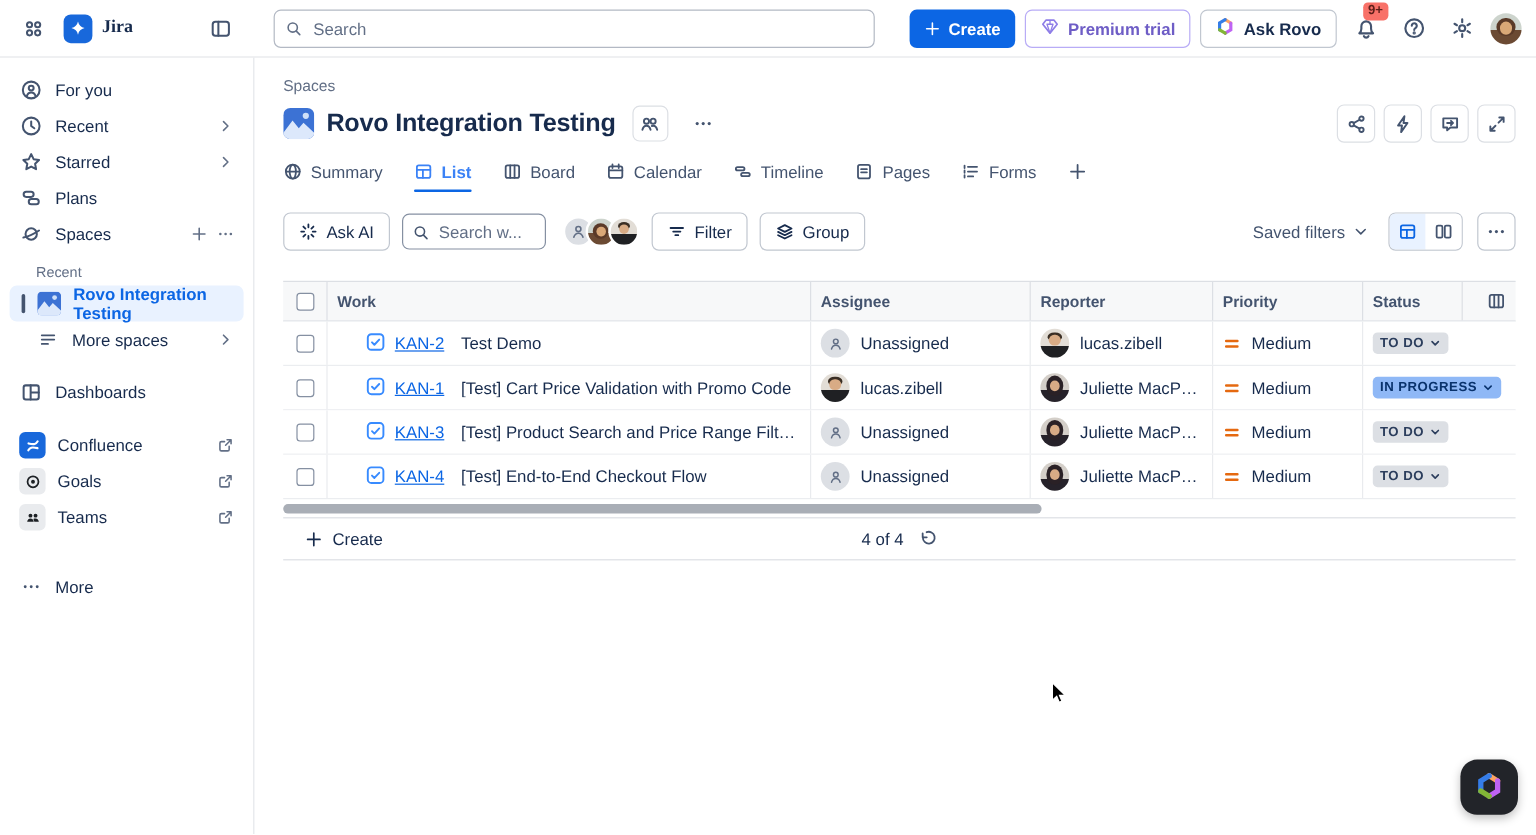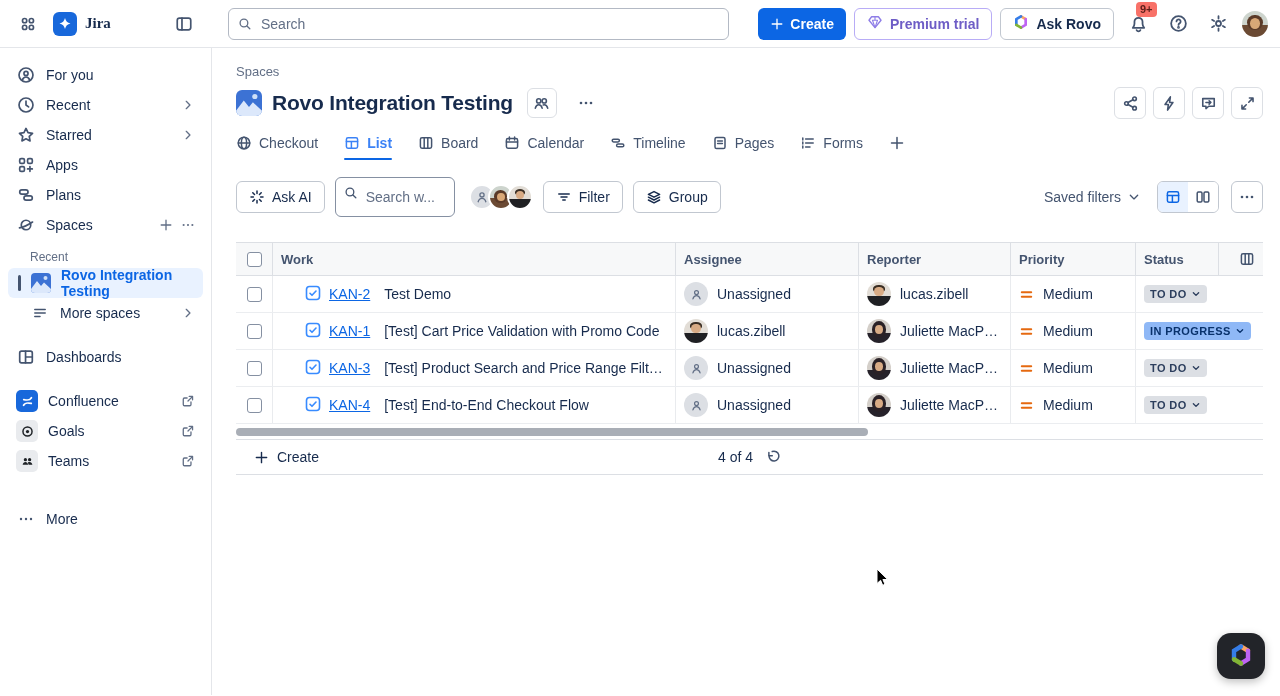--- a/index.html
+++ b/index.html
@@ -73,21 +73,21 @@
   .tab { display:flex; align-items:center; gap:7px; font-size:14px; color:#44546f; font-weight:500; padding-bottom:9px; position:relative; cursor:pointer; }
   .tab.active { color:#3b82f6; font-weight:600; }
   .tab.active::after { content:""; position:absolute; left:0; right:0; bottom:0; height:2.5px; border-radius:2px; background:#0c66e4; }
   .tab-add { padding-bottom:9px; color:#44546f; cursor:pointer; }
 
   
   .toolbar { display:flex; align-items:center; margin-top:17px; gap:10px;justify-content:space-between; }
   .btn-outline { height:32px; border:1px solid #c1c7d0; background:#fff; border-radius:6px; display:flex; align-items:center; gap:7px; padding:0 12px; font-size:14px; font-weight:500; color:#172b4d; cursor:pointer; font-family:inherit; }
   .tb-search { position:relative; width:120px; }
   .tb-search svg { position:absolute; left:9px; top:9px; color:#44546f; }
-  .tb-search input { width:100%; height:40px; border:1px solid #8590a2; border-radius:6px; padding:0 8px 0 30px; font-size:14px; font-family:inherit; outline:none; color:#172b4d; }
+  .tb-search input { width:100%; height:30px; border:1px solid #8590a2; border-radius:6px; padding:0 8px 0 30px; font-size:14px; font-family:inherit; outline:none; color:#172b4d; }
   .tb-search input::placeholder { color:#626f86; }
   .avstack { display:flex; align-items:center; padding-left:4px; }
   .avstack .avatar { width:26px; height:26px; border:2px solid #fff; margin-left:-7px; }
   .avstack .avatar:first-child { margin-left:0; }
   .toolbar-right { margin-left:auto; display:flex; align-items:center; gap:12px; }
   .saved-filters { display:flex; align-items:center; gap:6px; color:#44546f; font-weight:500; cursor:pointer; padding:6px 4px; }
   .viewtoggle { display:flex; border:1px solid #c1c7d0; border-radius:6px; overflow:hidden; }
   .vt-seg { width:30px; height:30px; display:flex; align-items:center; justify-content:center; color:#44546f; cursor:pointer; background:#fff; }
   .vt-seg.sel { background:#e9f2ff; color:#0c66e4; }
   .more-btn { width:32px; height:32px; border:1px solid #c1c7d0; background:#fff; border-radius:6px; display:flex; align-items:center; justify-content:center; color:#44546f; cursor:pointer; }
@@ -262,31 +262,20 @@
       <span class="s-label">Starred</span>
       <span class="s-end">
         <svg class="ic" width="14" height="14" viewBox="0 0 16 16">
             <path d="M6 3.8L10.2 8 6 12.2"></path>
           </svg>
       </span>
     </div>
     <div class="side-item">
       <span class="s-ic">
         <svg class="ic" width="18" height="18" viewBox="0 0 16 16">
-            <rect x="2.4" y="2.4" width="4.2" height="4.2" rx="1.2"></rect>
-            <rect x="9.4" y="2.4" width="4.2" height="4.2" rx="1.2"></rect>
-            <rect x="2.4" y="9.4" width="4.2" height="4.2" rx="1.2"></rect>
-            <path d="M11.5 9.4v4.2M9.4 11.5h4.2"></path>
-          </svg>
-      </span>
-      <span class="s-label">Apps</span>
-    </div>
-    <div class="side-item">
-      <span class="s-ic">
-        <svg class="ic" width="18" height="18" viewBox="0 0 16 16">
             <rect x="2.4" y="3.4" width="7.4" height="3.8" rx="1.9"></rect>
             <rect x="6.2" y="8.8" width="7.4" height="3.8" rx="1.9"></rect>
           </svg>
       </span>
       <span class="s-label">Plans</span>
     </div>
     <div class="side-item">
       <span class="s-ic">
         <svg class="ic" width="18" height="18" viewBox="0 0 16 16">
             <circle cx="8" cy="8" r="4.2"></circle>
@@ -468,21 +457,21 @@
 
     <div class="tabs">
       <div class="tab">
         <span>
             <svg class="ic" width="16" height="16" viewBox="0 0 16 16">
               <circle cx="8" cy="8" r="5.8"></circle>
               <ellipse cx="8" cy="8" rx="2.6" ry="5.8"></ellipse>
               <path d="M2.3 8h11.4"></path>
             </svg>
           </span>
-        <span>Checkout</span>
+        <span>Summary</span>
       </div>
       <div class="tab active">
         <span>
             <svg class="ic" width="16" height="16" viewBox="0 0 16 16">
               <rect x="2.4" y="2.8" width="11.2" height="10.4" rx="1.6"></rect>
               <path d="M2.4 6.6h11.2M7.4 6.6v6.6"></path>
             </svg>
           </span>
         <span>List</span>
       </div>

